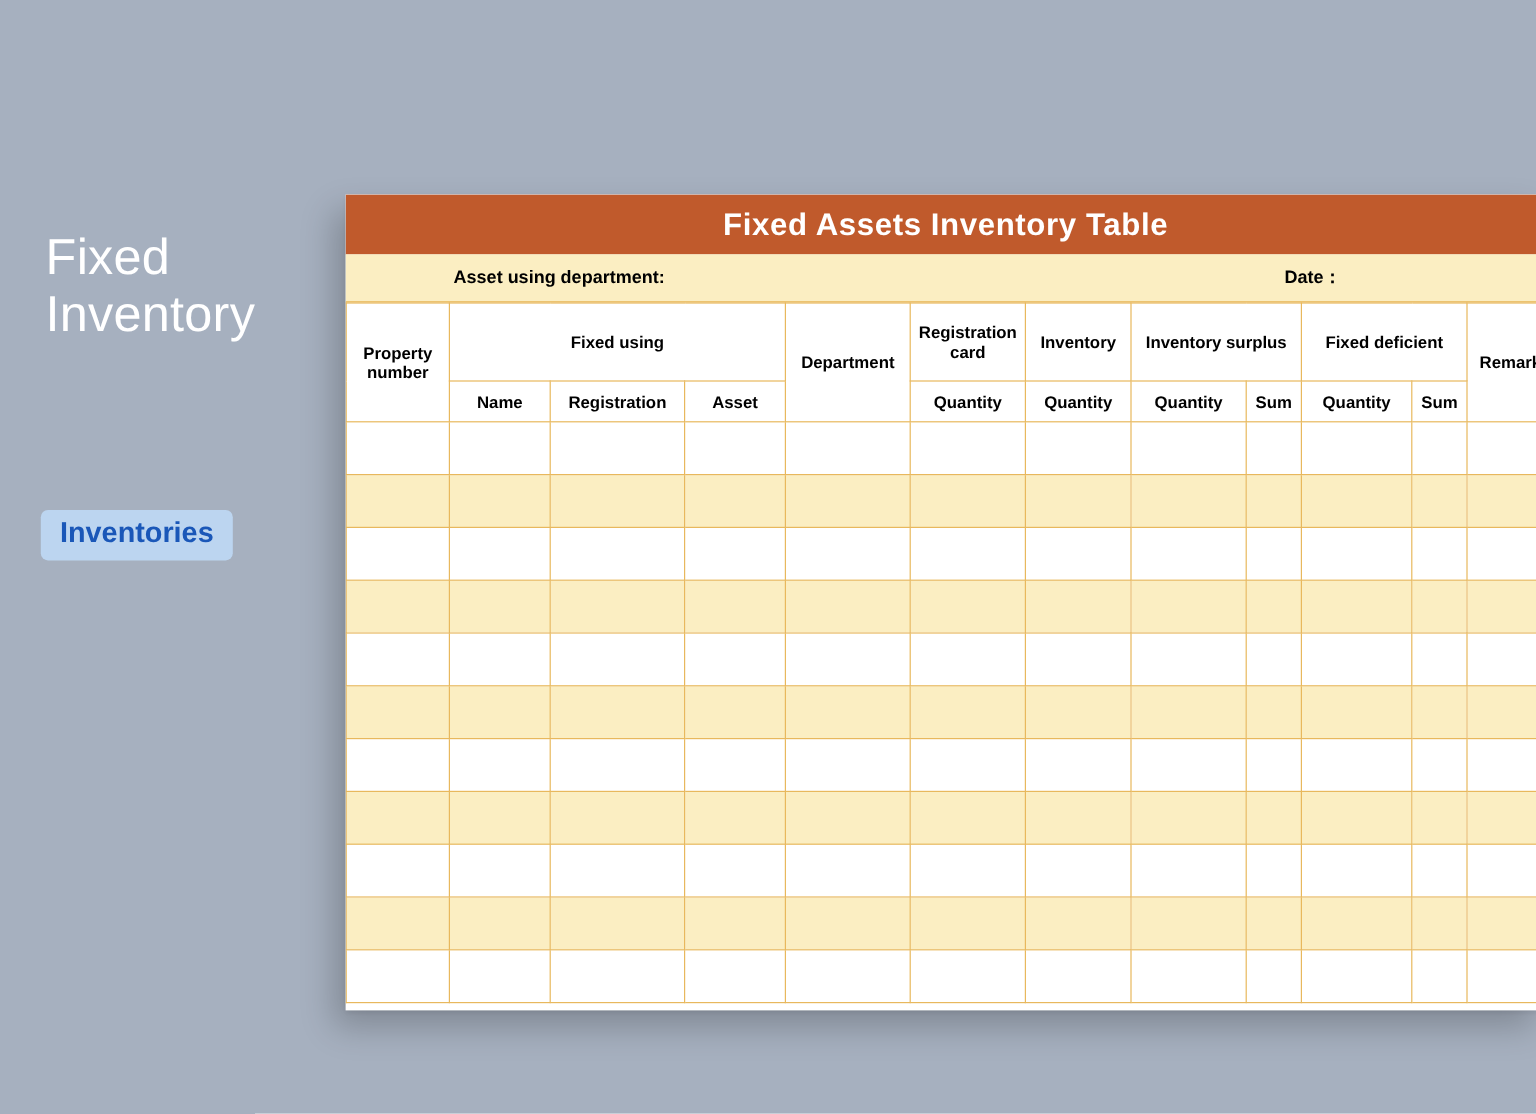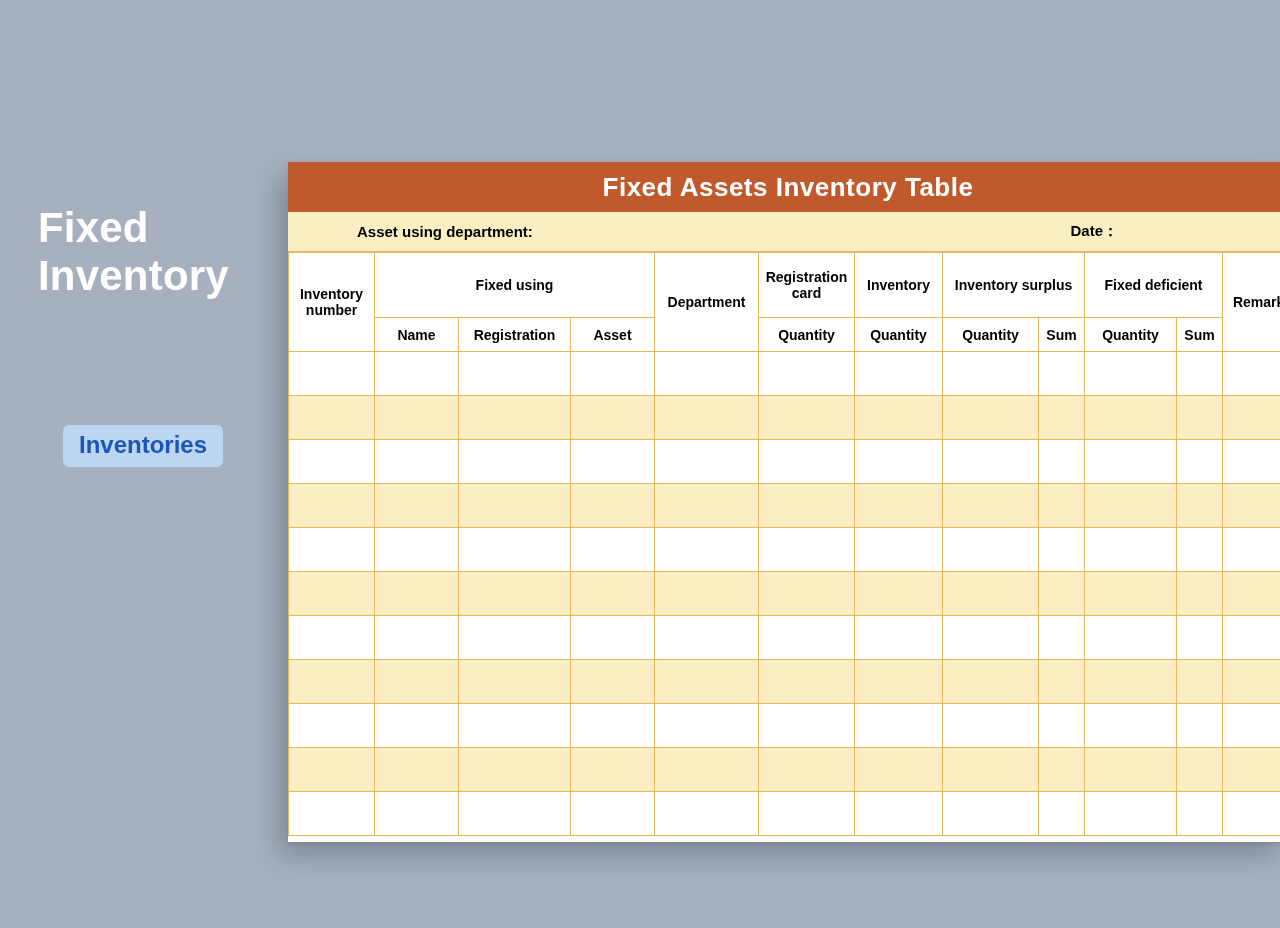--- a/index.html
+++ b/index.html
@@ -8,36 +8,34 @@
     background: #a6b0bf;
     font-family: Arial, "Helvetica Neue", Helvetica, sans-serif;
     position: relative;
   }
   .side-title {
     position: absolute;
     left: 38px;
     top: 190px;
     color: #ffffff;
     font-size: 42px;
-    font-weight: 700;
+    font-weight: 400;
     line-height: 1.15;
     letter-spacing: 0.2px;
-    margin-top: 14px;
   }
   .tag {
     position: absolute;
     left: 34px;
     top: 425px;
     background: #bcd5f0;
     color: #1a57b8;
     font-size: 24px;
     font-weight: 600;
     padding: 6px 16px 8px 16px;
     border-radius: 6px;
-    margin-left: 29px;
   }
   .sheet-wrap {
     position: absolute;
     left: 288px;
     top: 162px;
     width: 1000px;
     height: 680px;
     background: #ffffff;
     box-shadow: -10px 14px 26px rgba(0,0,0,0.22), 0 2px 4px rgba(0,0,0,0.08);
     overflow: hidden;
@@ -55,21 +53,21 @@
   .meta-row {
     background: #fbeec2;
     height: 40px;
     display: flex;
     align-items: center;
     font-size: 15px;
     font-weight: 700;
     color: #000;
     border-bottom: 1px solid #e8b85d;
   }
-  .meta-left { flex: 0 0 auto; padding-left: 69px; }
+  .meta-left { flex: 0 0 auto; padding-left: 90px; }
   .meta-right { margin-left: auto; padding-right: 170px; }
   table.asset {
     border-collapse: collapse;
     width: 1005px;
     table-layout: fixed;
   }
   table.asset th, table.asset td {
     border: 1px solid #e8b85d;
     font-size: 14px;
     color: #000;
@@ -131,21 +129,21 @@
         <col class="col-reg">
         <col class="col-inv">
       <col class="col-surq">
         <col class="col-surs">
         <col class="col-disq">
         <col class="col-diss">
       <col class="col-rem">
     </colgroup>
     <thead>
       <tr>
-        <th rowspan="2" class="two">Inventory number</th>
+        <th rowspan="2" class="two">Property number</th>
         <th colspan="3">Fixed using</th>
         <th rowspan="2">Department</th>
         <th class="two">Registration card</th>
         <th>Inventory</th>
         <th colspan="2">Inventory surplus</th>
         <th colspan="2">Fixed deficient</th>
         <th rowspan="2">Remarks</th>
       </tr>
       <tr>
         <th>Name</th>

